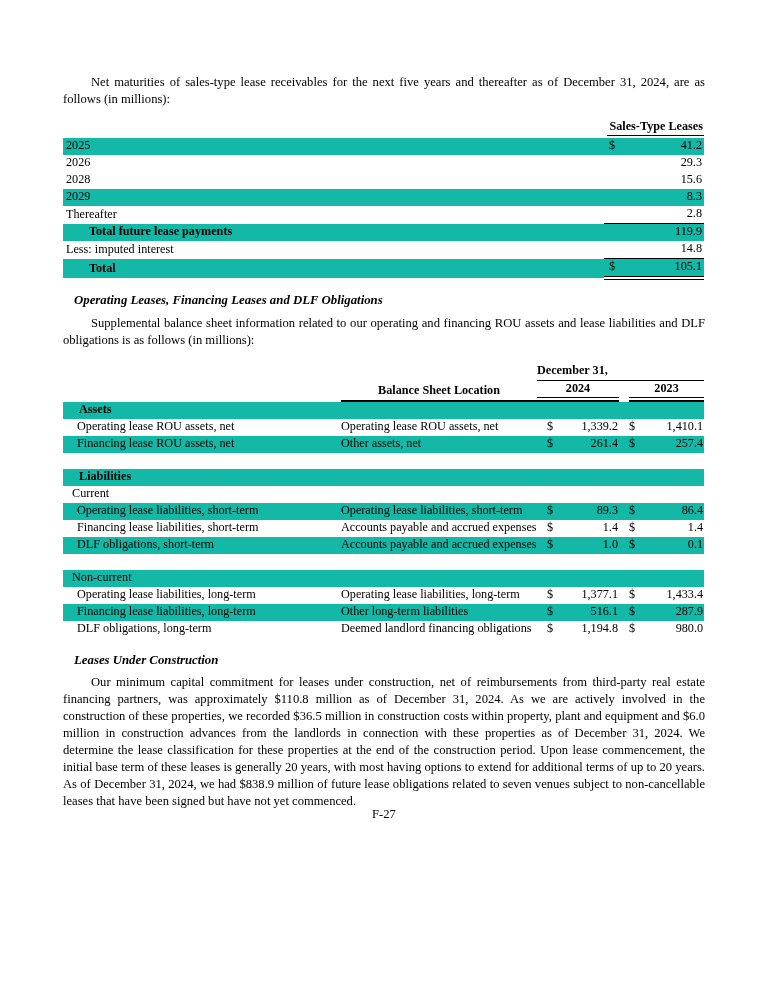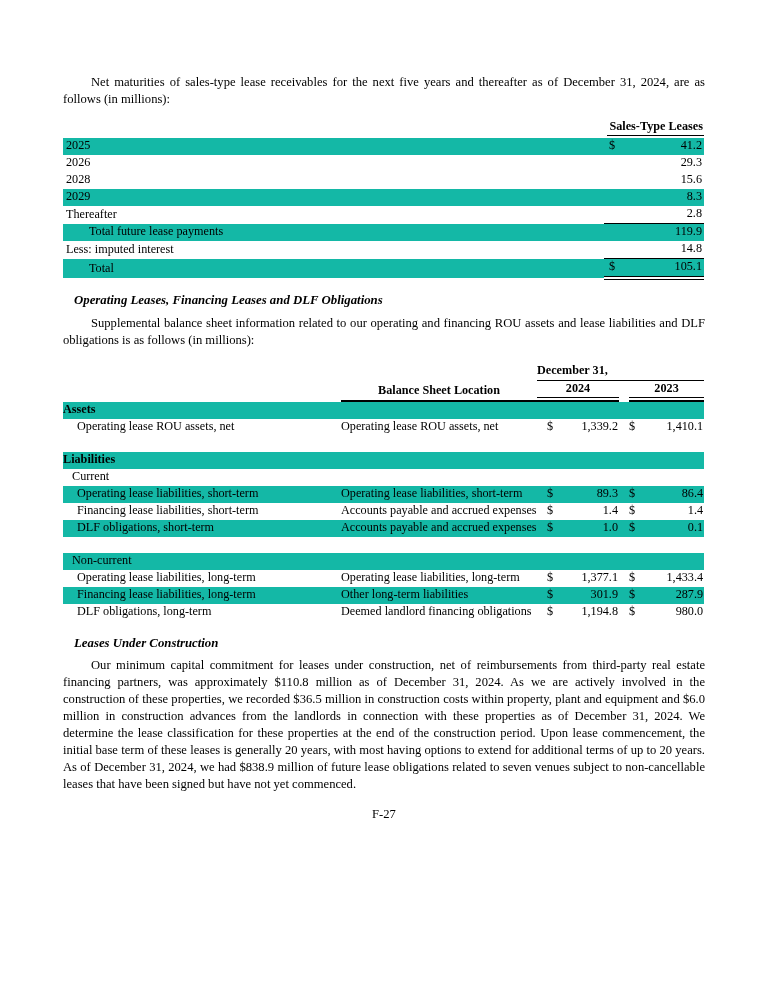--- a/index.html
+++ b/index.html
@@ -33,35 +33,35 @@
   }
   .tbl td {
     height: 16.5px; vertical-align: bottom;
     padding: 0 0 2px 0; white-space: nowrap; overflow: hidden;
   }
   tr.shaded { background: #14b8a6; }
 
   
   .tbl1 { margin-top: 11px; }
   .tbl1 .lbl { padding-left: 3px; }
-  .tbl1 .lbl.ind { padding-left: 26px; }
+  .tbl1 .lbl.ind { padding-left: 26px; font-weight: bold; }
   .tbl1 .dol { text-align: left; padding-left: 5px; }
   .tbl1 .val { text-align: right; padding-right: 2px; }
   .t1-hdr { text-align: right; }
   .t1-hdr .hdr-underline {
     display: inline-block; font-weight: bold;
     border-bottom: 1.5px solid #000; padding: 0 1px 1px 2px;
   }
   .rule { border-bottom: 1px solid #000; }
   .dblrule { border-bottom: 4px double #000; }
 
   
   .tbl2 { margin-top: 14px; }
   .tbl2 .lbl { padding-left: 14px; }
-  .tbl2 .sec { font-weight: bold; padding-left: 0; }
+  .tbl2 .sec { font-weight: bold; padding-left: 16px; }
   .tbl2 .sub { padding-left: 9px; }
   .tbl2 .loc { text-align: left; }
   .tbl2 .dol { text-align: left; padding-left: 10px; }
   .tbl2 .dol2 { text-align: left; }
   .tbl2 .val { text-align: right; padding-right: 1px; margin-top: 34px; }
   .tbl2 .blank td { height: 16px; }
   .date-hdr {
     font-weight: bold; 
     border-bottom: 1px solid #000; padding-bottom: 1px;
   }
@@ -177,20 +177,29 @@
     </tr>
     <tr>
       <td class="lbl">Operating lease ROU assets, net</td>
       <td class="loc">Operating lease ROU assets, net</td>
       <td class="dol">$</td>
       <td class="val">1,339.2</td>
       <td></td>
       <td class="dol2">$</td>
       <td class="val">1,410.1</td>
     </tr>
+    <tr class="shaded">
+      <td class="lbl">Financing lease ROU assets, net</td>
+      <td class="loc">Other assets, net</td>
+      <td class="dol">$</td>
+      <td class="val">261.4</td>
+      <td></td>
+      <td class="dol2">$</td>
+      <td class="val">257.4</td>
+    </tr>
     <tr class="blank">
           <td colspan="7"></td>
         </tr>
     <tr class="shaded">
       <td colspan="7" class="sec">Liabilities</td>
     </tr>
     <tr>
       <td colspan="7" class="sub">Current</td>
     </tr>
     <tr class="shaded">
@@ -232,21 +241,21 @@
       <td class="dol">$</td>
       <td class="val">1,377.1</td>
       <td></td>
       <td class="dol2">$</td>
       <td class="val">1,433.4</td>
     </tr>
     <tr class="shaded">
       <td class="lbl">Financing lease liabilities, long-term</td>
       <td class="loc">Other long-term liabilities</td>
       <td class="dol">$</td>
-      <td class="val">301.9</td>
+      <td class="val">516.1</td>
       <td></td>
       <td class="dol2">$</td>
       <td class="val">287.9</td>
     </tr>
     <tr>
       <td class="lbl">DLF obligations, long-term</td>
       <td class="loc">Deemed landlord financing obligations</td>
       <td class="dol">$</td>
       <td class="val">1,194.8</td>
       <td></td>

